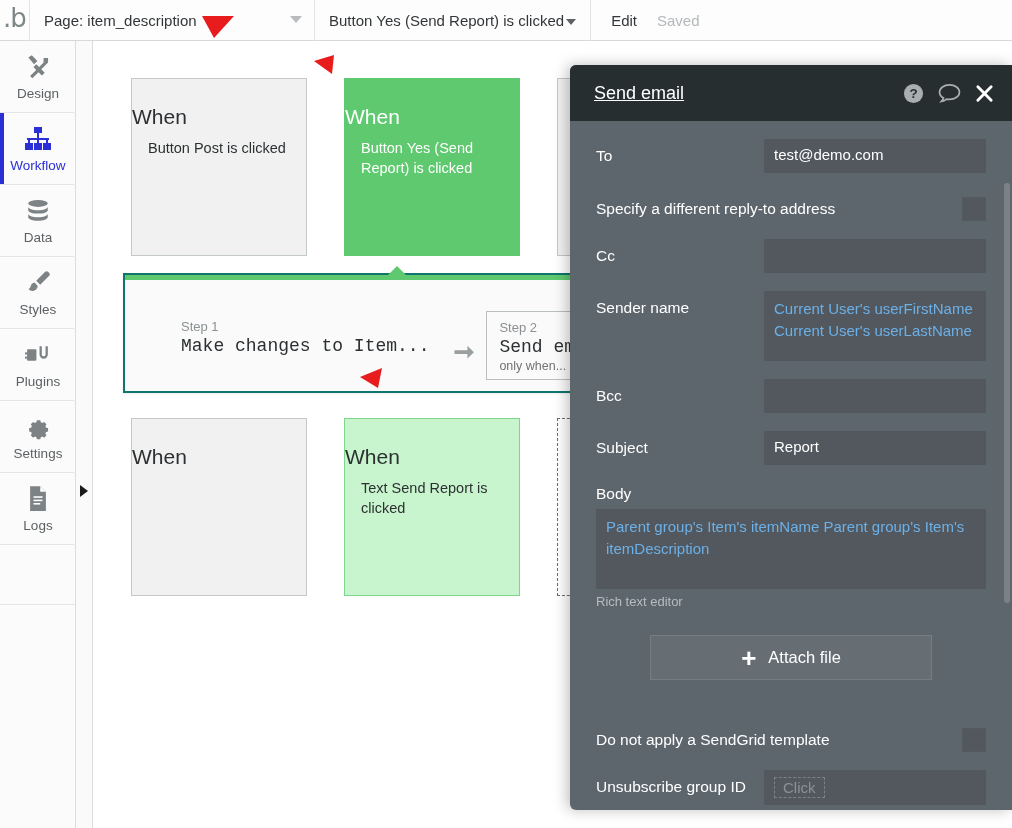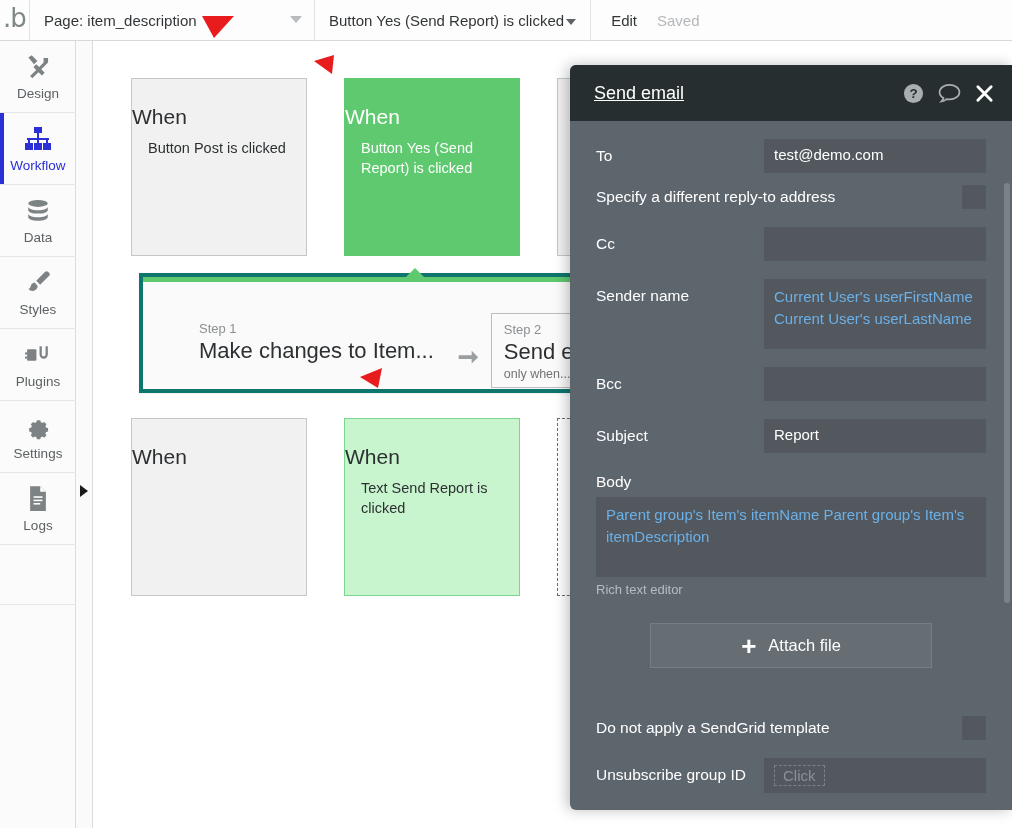--- a/index.html
+++ b/index.html
@@ -144,24 +144,24 @@
     background: #c8f5ce; border-color: #7ed68d;
   }
   .event-card.placeholder {
     background: #ffffff;
     border: 1px dashed #6d6d6d;
   }
 
   
   .steps-panel {
     position: absolute;
-    left: 46px; top: 232px;
+    left: 30px; top: 232px;
     width: 740px; height: 120px;
     background: #fafafa;
-    border: 4px solid #0f766e;
+    border: 2px solid #0f766e;
     box-shadow: 0 1px 2px rgba(0,0,0,.07);
   }
   .steps-top-border {
     position: absolute; left: 0; top: 0; width: 100%; height: 5px;
     background: #5ec96f;
   }
   .steps-notch {
     position: absolute; left: 262px; top: -9px;
     width: 0; height: 0;
     border-left: 10px solid transparent;
@@ -172,21 +172,21 @@
     position: absolute; left: 0; top: 36px;
     display: flex; align-items: flex-start;
   }
   .step-box {
     padding: 8px 12px 6px 12px; cursor: pointer;
   }
   .step-box.boxed {
     border: 1px solid #b9bec0; background: #fafafa;
   }
   .step-num { font-size: 13px; color: #8b9092; margin-bottom: 2px; }
-  .step-title { font-size: 22px; color: #2d3032; }
+  .step-title { font-size: 18px; color: #2d3032; font-family: Liberation Mono, monospace; }
   .step-sub { font-size: 12.5px; color: #737373; margin-top: 2px; }
   .step-sub .delete { margin-left: 12px; }
   .step-arrow {
     font-size: 25px; color: #9a9fa1; font-weight: bold;
     padding: 0 12px; align-self: center;
     position: relative; top: 6px;
   }
 
   
   .pink-card {
@@ -266,21 +266,21 @@
   .field.tall { min-height: 70px; }
   .field.body-field { min-height: 80px; }
   .field .dyn { color: #6cb0e8; line-height: 22px; }
   .field .placeholder-click {
     color: #8b9197; border: 1px dashed #7b8187;
     padding: 1px 8px; display: inline-block;
   }
 
   .checkbox-row {
     display: flex; align-items: center;
-    margin-top: 12px;
+    margin-top: 24px;
   }
   .checkbox-row .cb-label {
     font-size: 15.5px; color: #ffffff;
   }
   .cb-box {
     margin-left: auto;
     width: 24px; height: 24px;
     background: #52585d; border: 1px solid #545b60;
     cursor: pointer;
   }

